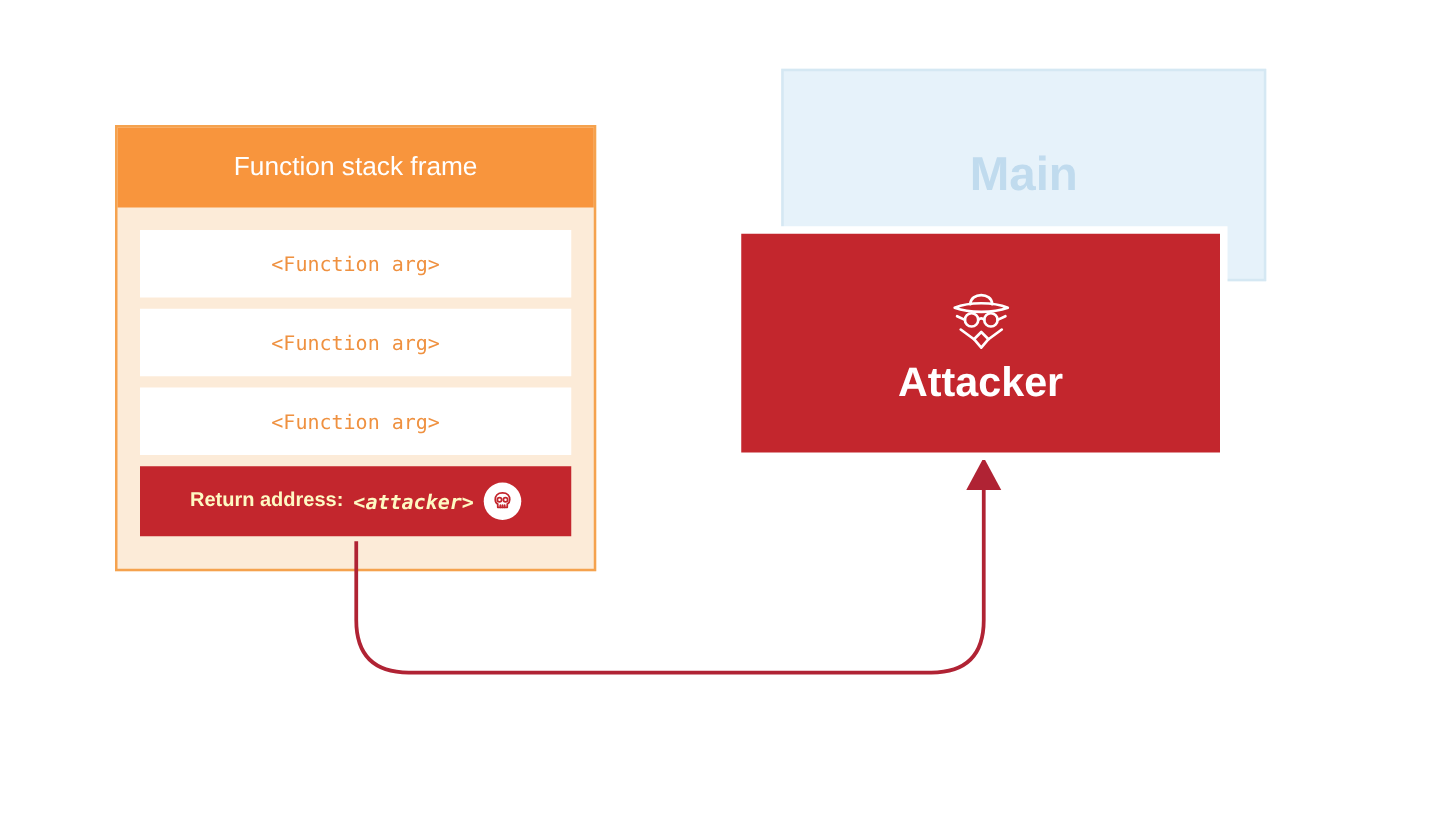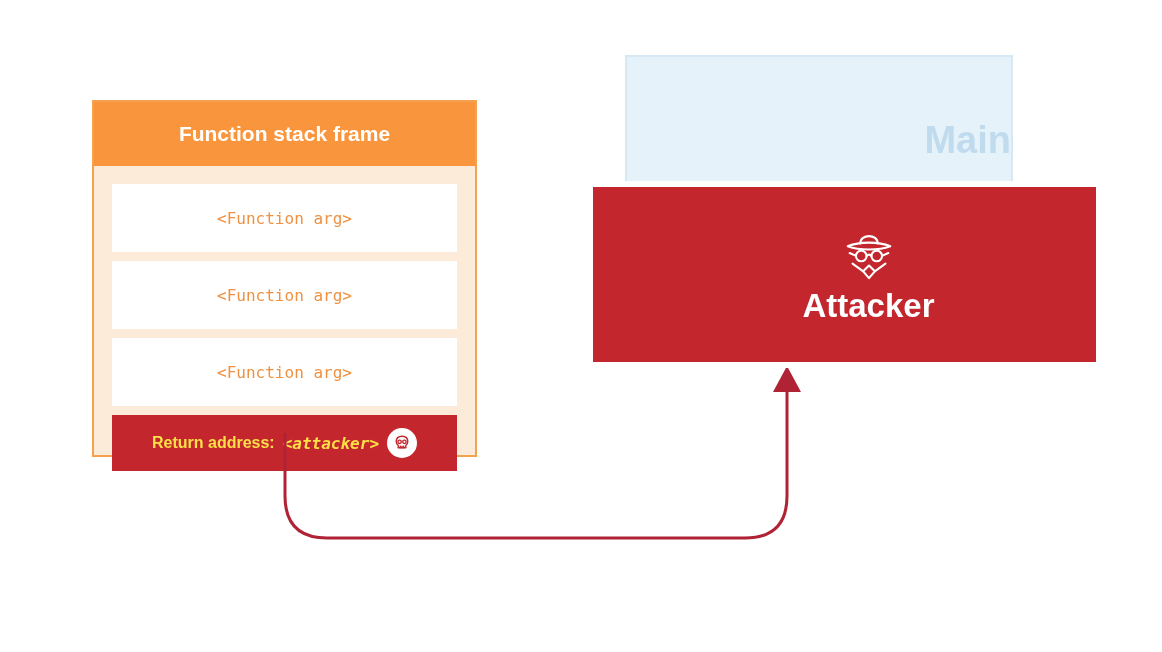--- a/index.html
+++ b/index.html
@@ -6,66 +6,66 @@
   .canvas {
     position:relative; width:1162px; height:652px; background:#ffffff;
     font-family:"Liberation Sans", sans-serif; overflow:hidden;
   }
   
   .main-box {
     position:absolute; left:625px; top:55px; width:388px; height:170px;
     box-sizing:border-box;
     background:var(--main-bg,#e6f2fa);
     border:2px solid var(--main-border,#d5e8f3);
-    display:flex; align-items:center; justify-content:flex-end;
+    display:flex; align-items:center; justify-content:center;
     z-index:1;
   }
   .main-box .main-label {
     font-size:38px; font-weight:bold; color:var(--main-text,#c0dbee);
   }
   
   .arrow-svg { position:absolute; left:0; top:0; z-index:2; pointer-events:none; }
   .arrow-svg path { stroke:var(--arrow-red,#b02334); stroke-width:3; fill:none; }
   .arrow-svg polygon { fill:var(--arrow-red,#b02334); }
   
   .attacker-box {
-    position:absolute; left:593px; top:187px; width:455px; height:175px;
+    position:absolute; left:593px; top:187px; width:383px; height:175px;
     background:var(--red,#c3262d);
     box-shadow:0 0 0 6px #ffffff;
     display:flex; flex-direction:column; align-items:center; justify-content:center;
-    gap:6px; z-index:3;padding-left:48px;
+    gap:6px; z-index:3;
   }
   .spy-icon svg { display:block; }
   .spy-icon path, .spy-icon circle { stroke:#ffffff; stroke-width:2.2; fill:none;
     stroke-linecap:round; stroke-linejoin:round; }
   .attacker-label { font-size:33px; font-weight:bold; color:#ffffff; }
   
   .stack-box {
     position:absolute; left:92px; top:100px; width:385px; height:357px;
     box-sizing:border-box;
     background:var(--cream,#fcebd8);
     border:2px solid var(--orange-border,#f5a24e);
     z-index:1;
   }
   .stack-header {
     height:64px; background:var(--orange,#f8953d);
     display:flex; align-items:center; justify-content:center;
-    color:#ffffff; font-size:21px; font-weight:bold;
+    color:#ffffff; font-size:21px; font-weight:normal;
   }
   .stack-body { padding:18px 18px 0 18px; }
   .stack-row {
-    height:68px; margin-bottom:9px; background:#ffffff;
+    height:54px; margin-bottom:9px; background:#ffffff;
     display:flex; align-items:center; justify-content:center;
     font-family:"DejaVu Sans Mono", monospace;
     font-size:16px; color:var(--arg-text,#ef9140);
   }
   .return-row {
     height:56px; background:var(--red,#c3262d);
     display:flex; align-items:center; justify-content:center; gap:8px;
-    color:#fde047;
+    color:#fef9c3;
   }
   .return-label { font-size:16px; font-weight:bold; }
   .return-value { font-family:"DejaVu Sans Mono", monospace; font-size:16px; font-weight:bold;font-style:italic; }
   .skull-icon {
     width:30px; height:30px; border-radius:50%; background:#ffffff;
     display:flex; align-items:center; justify-content:center;
   }
   .skull-icon path, .skull-icon circle { stroke:var(--red,#c3262d); stroke-width:1.4;
     fill:none; stroke-linecap:round; stroke-linejoin:round; }
   

